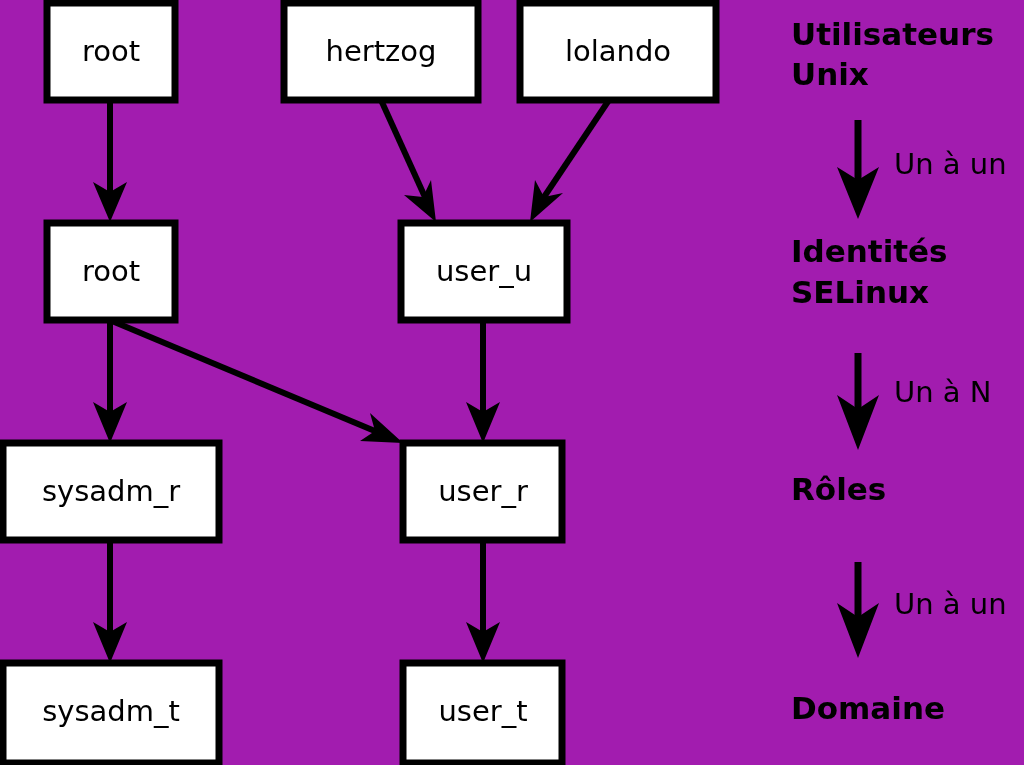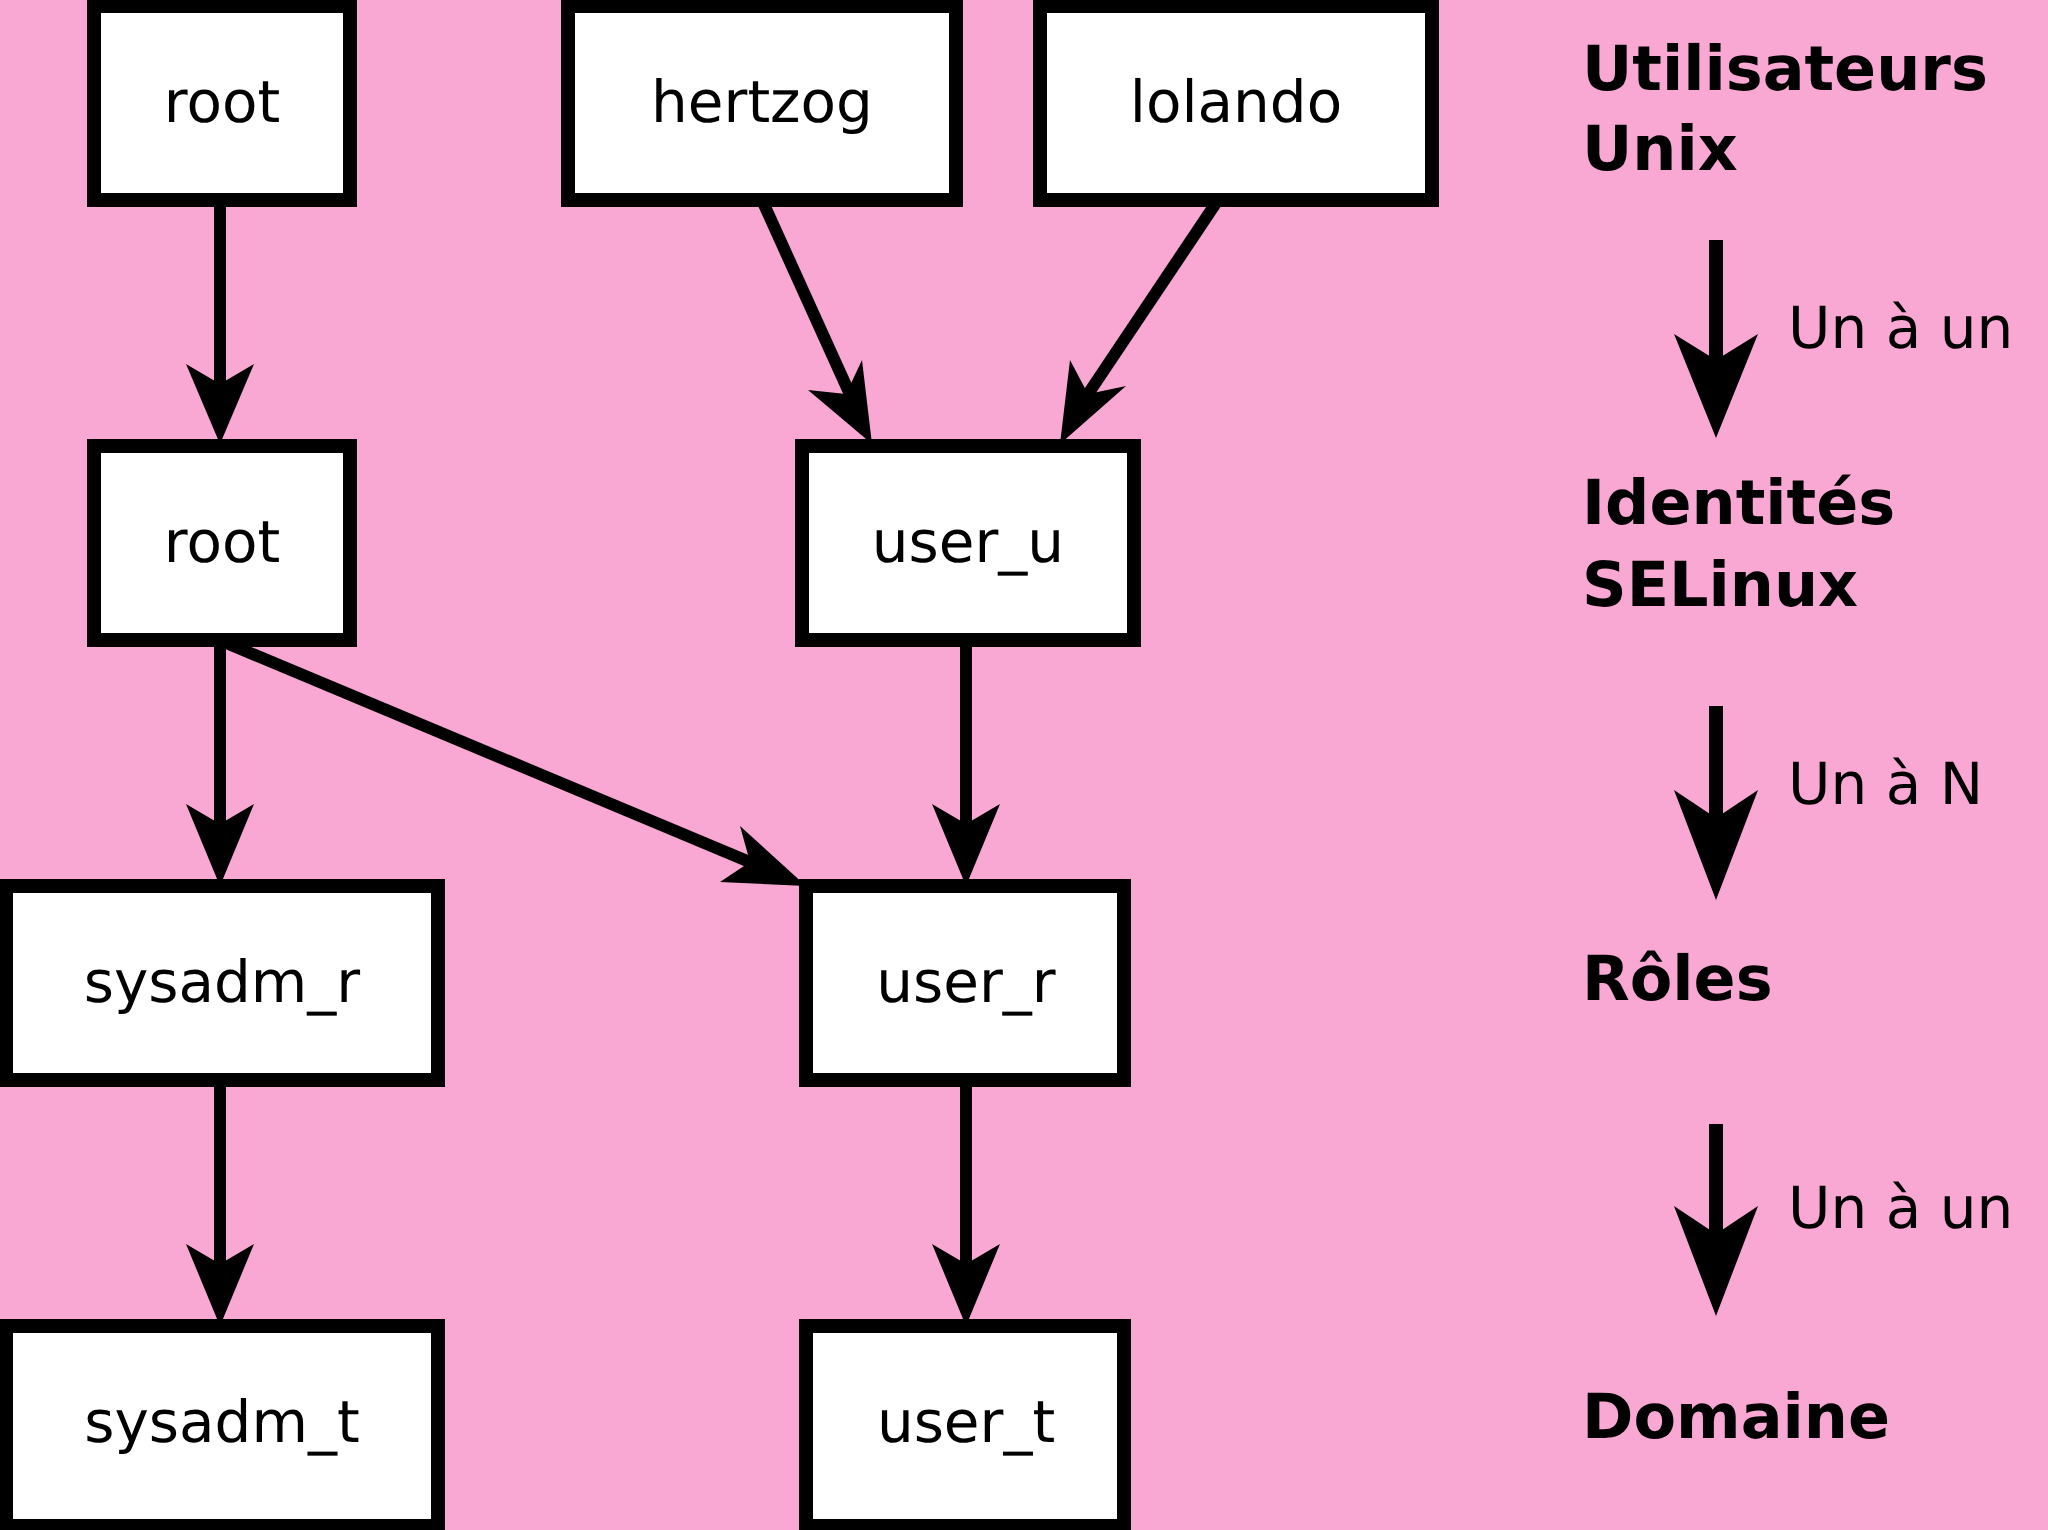--- a/index.html
+++ b/index.html
@@ -8,21 +8,21 @@
     padding: 0;
     background: #ffffff;
   }
   body {
     font-family: "DejaVu Sans", sans-serif;
   }
   #canvas {
     position: relative;
     width: 1024px;
     height: 765px;
-    background: #f9a8d4;
+    background: #a21caf;
     overflow: hidden;
   }
   #diagram-svg {
     position: absolute;
     left: 0;
     top: 0;
     width: 1024px;
     height: 765px;
   }
   .node-box {

